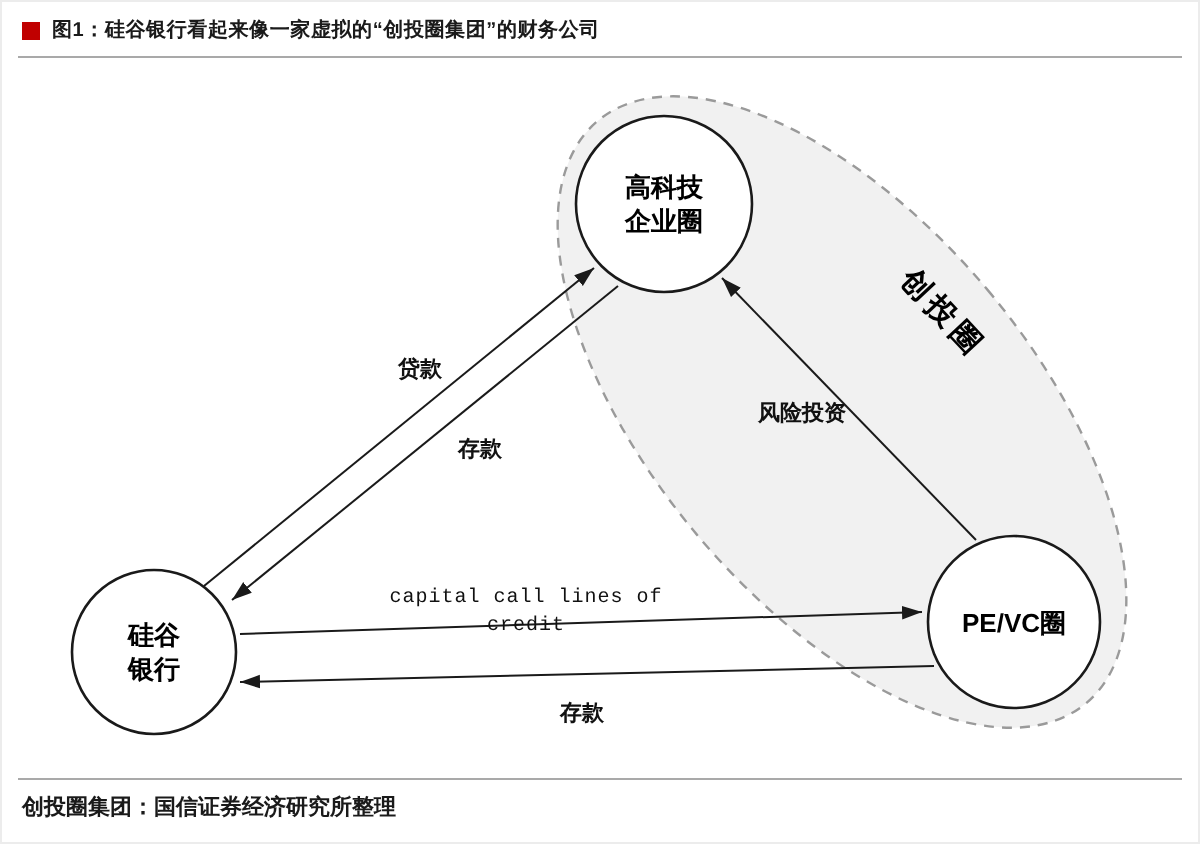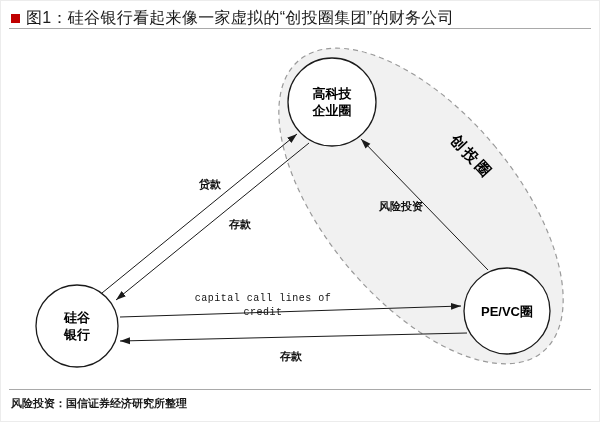--- a/index.html
+++ b/index.html
@@ -6,21 +6,21 @@
   .page {
     position:relative; width:600px; height:422px; background:#ffffff;
     font-family:"Liberation Sans", sans-serif; overflow:hidden;
     box-sizing:border-box; border:1px solid #ececec;
   }
   .header {
     position:absolute; top:7px; left:10px; right:8px;
     display:flex; align-items:center; gap:6px;
   }
   .bullet { width:9px; height:9px; background:#c00000; flex:0 0 auto; }
-  .title { font-size:16px; font-weight:400; color:#1a1a1a; letter-spacing:0.3px; white-space:nowrap; }
+  .title { font-size:10px; font-weight:700; color:#1a1a1a; letter-spacing:0.3px; white-space:nowrap; }
   .rule { position:absolute; left:8px; right:8px; height:1px; background:#a9a9a9; }
   .rule-top { top:27px; }
   .rule-bottom { top:388px; }
   .source { position:absolute; top:395px; left:10px; font-size:11px; font-weight:700; color:#1a1a1a; }
   svg.diagram { position:absolute; top:29px; left:0; }
 
   .cluster { fill:#f1f1f1; stroke:#9a9a9a; stroke-width:1.2; stroke-dasharray:5 4; }
   .node { fill:#ffffff; stroke:#1a1a1a; stroke-width:1.3; }
   .edge { stroke:#1a1a1a; stroke-width:1; }
   .node-text { font:700 13px "Liberation Sans", sans-serif; fill:#000; text-anchor:middle; }
@@ -70,15 +70,15 @@
     <text class="edge-label" x="209" y="158">贷款</text>
     <text class="edge-label" x="239" y="198">存款</text>
     <text class="edge-label" x="400" y="180">风险投资</text>
     <text class="mono-label" x="262" y="271">capital call lines of</text>
     <text class="mono-label" x="262" y="285">credit</text>
     <text class="edge-label" x="290" y="330">存款</text>
   </svg>
 
   <div class="rule rule-bottom"></div>
 
-  <div class="source">风险投资：国信证券经济研究所整理</div>
+  <div class="source">创投圈集团：国信证券经济研究所整理</div>
 
 </div>
 
 </body></html>

